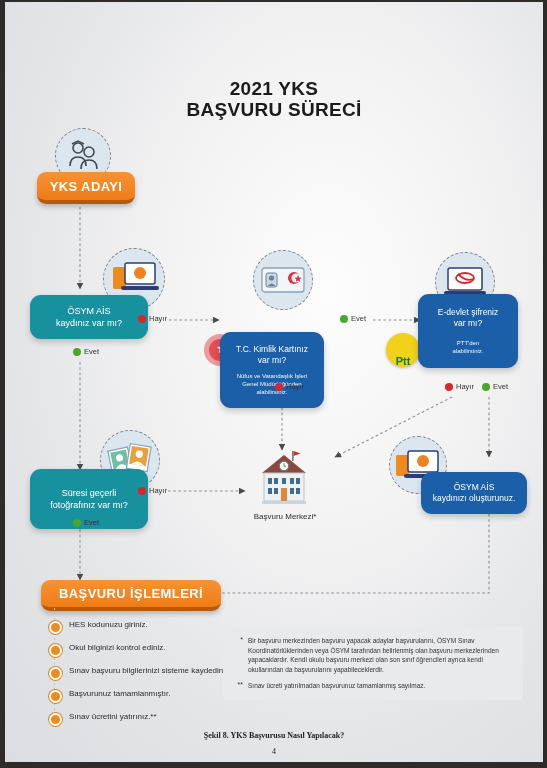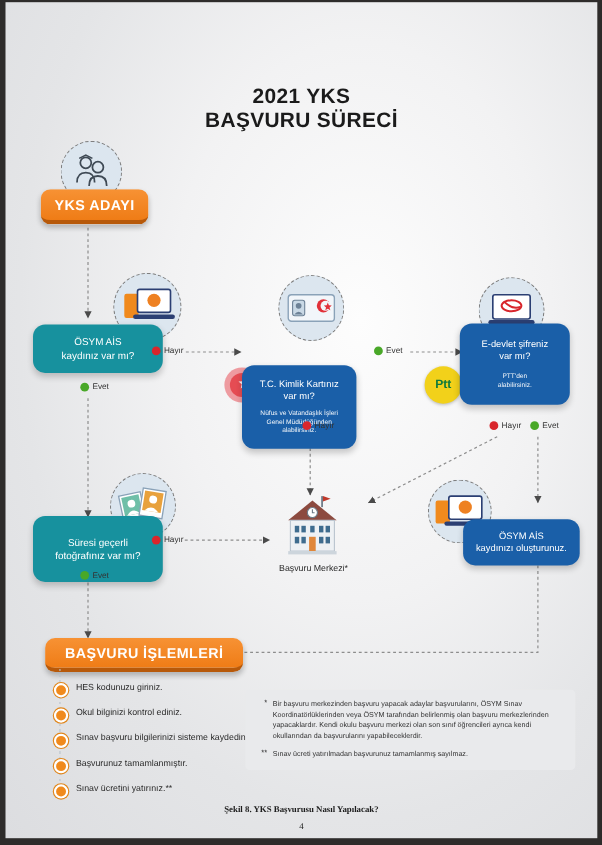--- a/index.html
+++ b/index.html
@@ -202,21 +202,21 @@
   </div>
 
   <div class="abs bubble" style="left:430px;top:250px;width:58px;height:58px;">
     <svg width="48" height="36" viewBox="0 0 48 36">
       <rect x="7" y="4" width="34" height="22" rx="2" fill="#fff" stroke="#2b3f73" stroke-width="1.5"></rect>
       <ellipse cx="24" cy="14" rx="9" ry="5" fill="none" stroke="#d8262c" stroke-width="1.8"></ellipse>
       <path d="M17,10 q8,8 15,5" fill="none" stroke="#d8262c" stroke-width="1.8"></path>
       <rect x="3" y="27" width="42" height="4" rx="2" fill="#2b3f73"></rect>
     </svg>
   </div>
-  <div class="abs" style="left:381px;top:331px;width:34px;height:34px;border-radius:50%;background:#f2d11a;display:flex;align-items:center;justify-content:center;box-shadow:0 1px 3px rgba(0,0,0,.25);">
+  <div class="abs" style="left:381px;top:331px;width:34px;height:34px;border-radius:50%;background:#f2d11a;display:flex;align-items:flex-end;justify-content:center;box-shadow:0 1px 3px rgba(0,0,0,.25);">
     <span style="font-size:11px;font-weight:bold;color:#0e7a3c;font-family:'Liberation Sans',sans-serif;">Ptt</span>
   </div>
   <div class="abs dbox blue" style="left:413px;top:292px;width:100px;height:74px;">
     <span>E-devlet şifreniz</span>
     <span>var mı?</span>
     <span class="sub" style="margin-top:10px">PTT'den</span>
     <span class="sub" style="margin-top:0">alabilirsiniz.</span>
   </div>
   <div class="abs branch" style="left:440px;top:380px;">
     <span class="dot red"></span>

